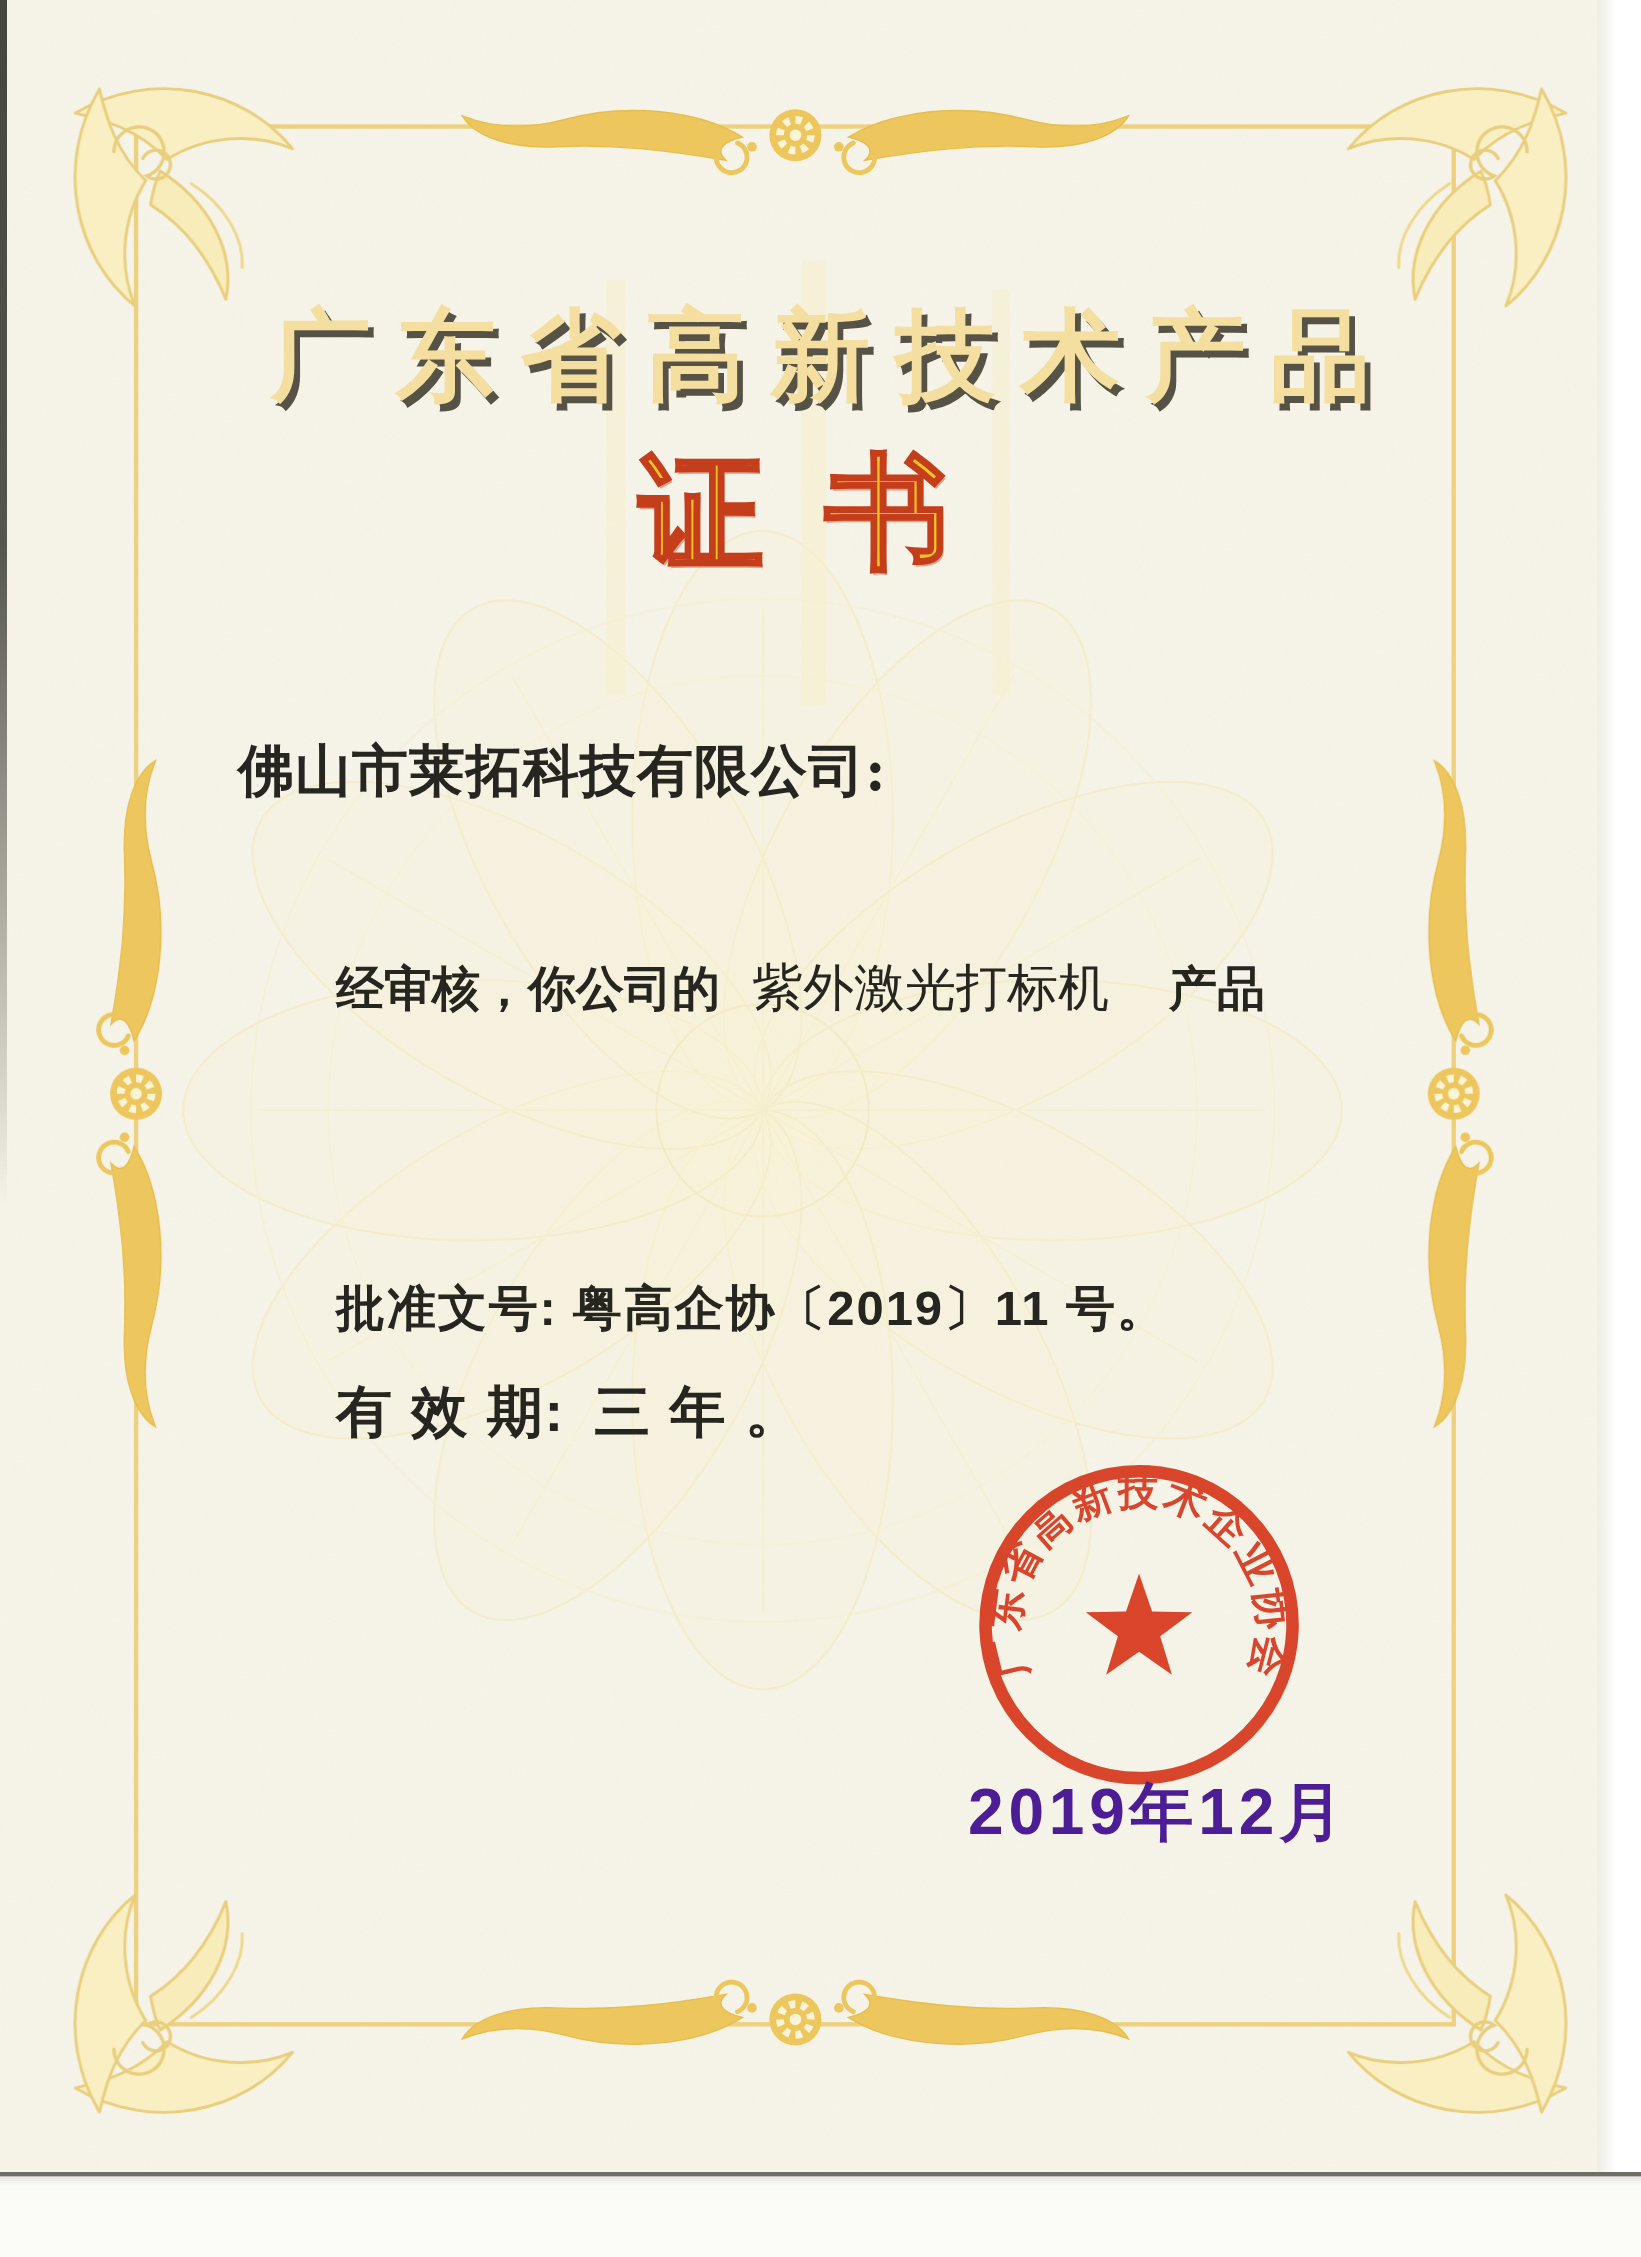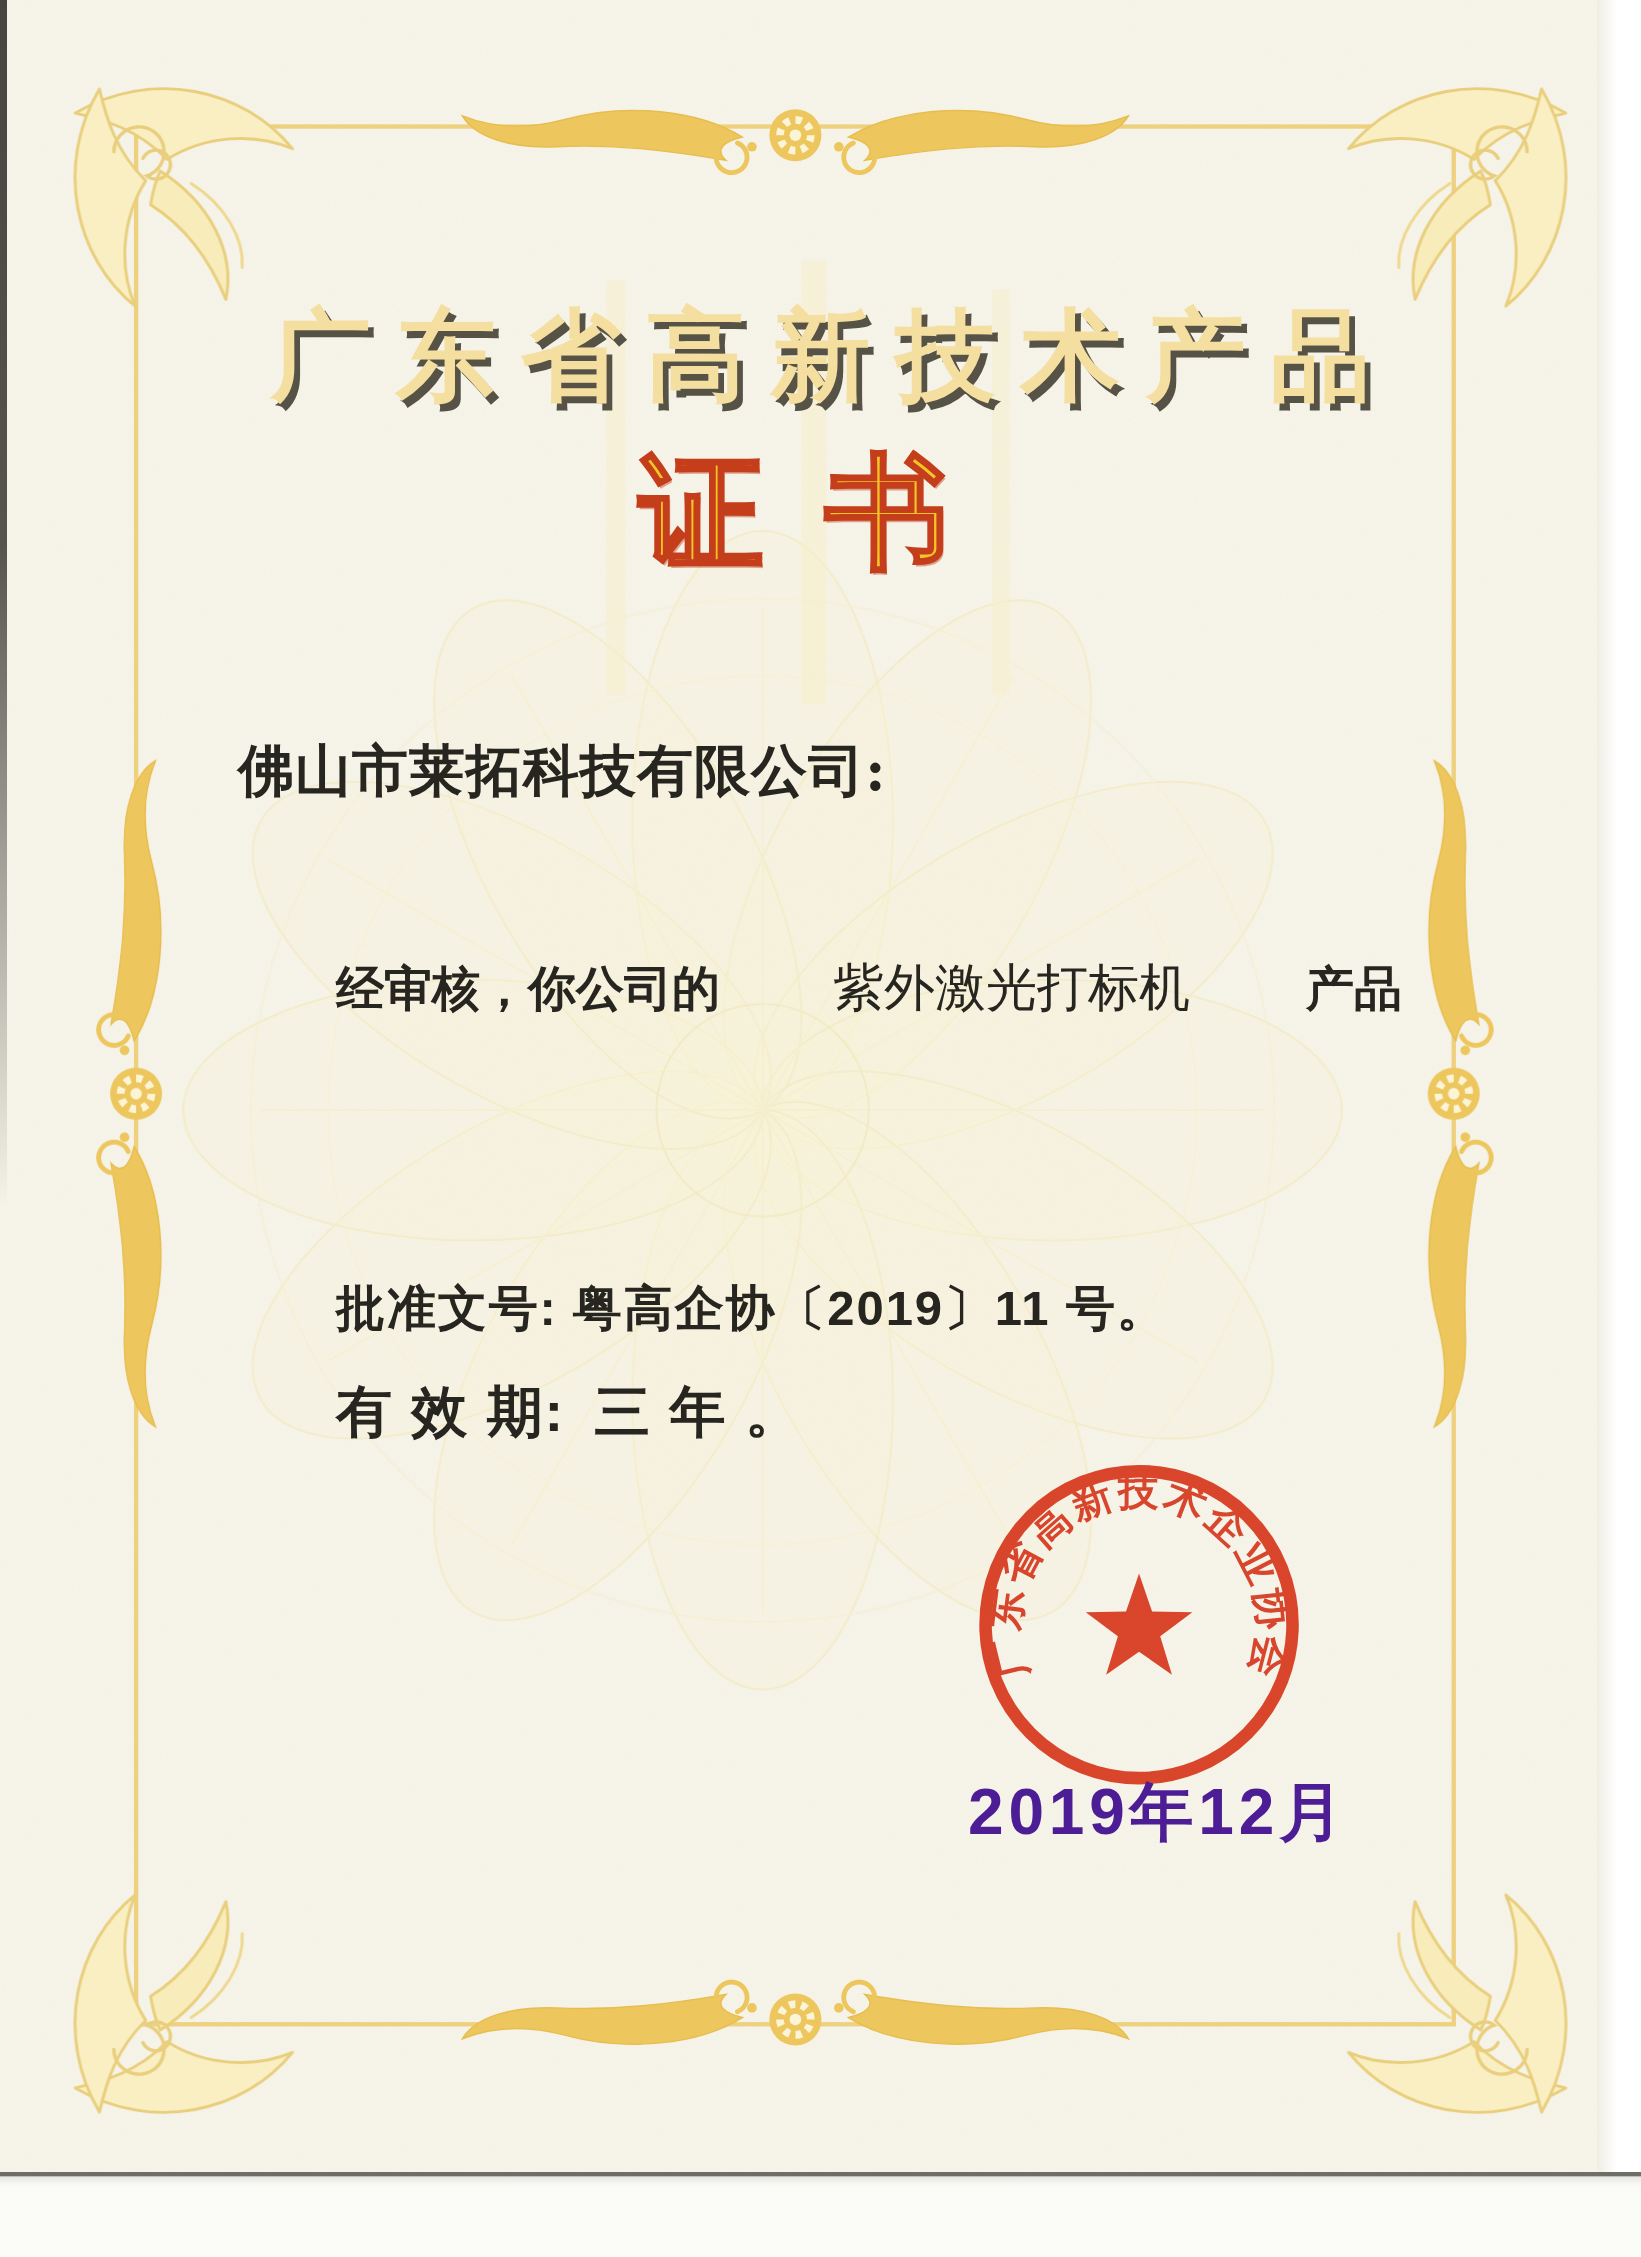--- a/index.html
+++ b/index.html
@@ -22,22 +22,22 @@
   .subtitle{
     top:450px;left:794px;transform:translateX(-50%);
     font-size:124px;line-height:1.0;letter-spacing:13.5px;padding-left:13.5px;
     font-weight:bold;color:#f5c526;white-space:nowrap;
     -webkit-text-stroke:2.9px #c43e1c;
     text-shadow:1.9px 2.9px 0 rgba(196,62,28,.45);
     font-family:"Liberation Sans","DejaVu Sans",sans-serif;
   }
   .company{top:734px;left:238px;font-size:56px;font-weight:600;letter-spacing:1px;white-space:nowrap;}
   .line1{top:954px;left:336px;font-size:48px;white-space:nowrap;}
-  .line1 .product{font-family:"DejaVu Serif","Liberation Serif",serif;font-weight:500;font-size:51px;margin-left:113px;}
-  .line1 .suffix{margin-left:116px;}
+  .line1 .product{font-family:"DejaVu Serif","Liberation Serif",serif;font-weight:500;font-size:51px;margin-left:32px;}
+  .line1 .suffix{margin-left:60px;}
   .line2{top:1056px;left:226px;font-size:48px;letter-spacing:1.9px;white-space:nowrap;}
   .approval{top:1276px;left:336px;font-size:49px;letter-spacing:1.9px;white-space:nowrap;}
   .approval .val{margin-left:15px;}
   .validity{top:1375px;left:336px;font-size:56px;letter-spacing:1.9px;white-space:nowrap;}
   .validity .val{margin-left:29px;}
   .date{top:1769px;left:968px;font-size:64px;font-weight:600;letter-spacing:4.8px;color:#4c1d95;white-space:nowrap;}
   .serial{top:2086px;left:1199px;font-size:39px;font-weight:500;color:#3a3a36;letter-spacing:1px;white-space:nowrap;
           font-family:"Liberation Sans","DejaVu Sans",sans-serif;}
   .serial .val{margin-left:15.4px;}
   

